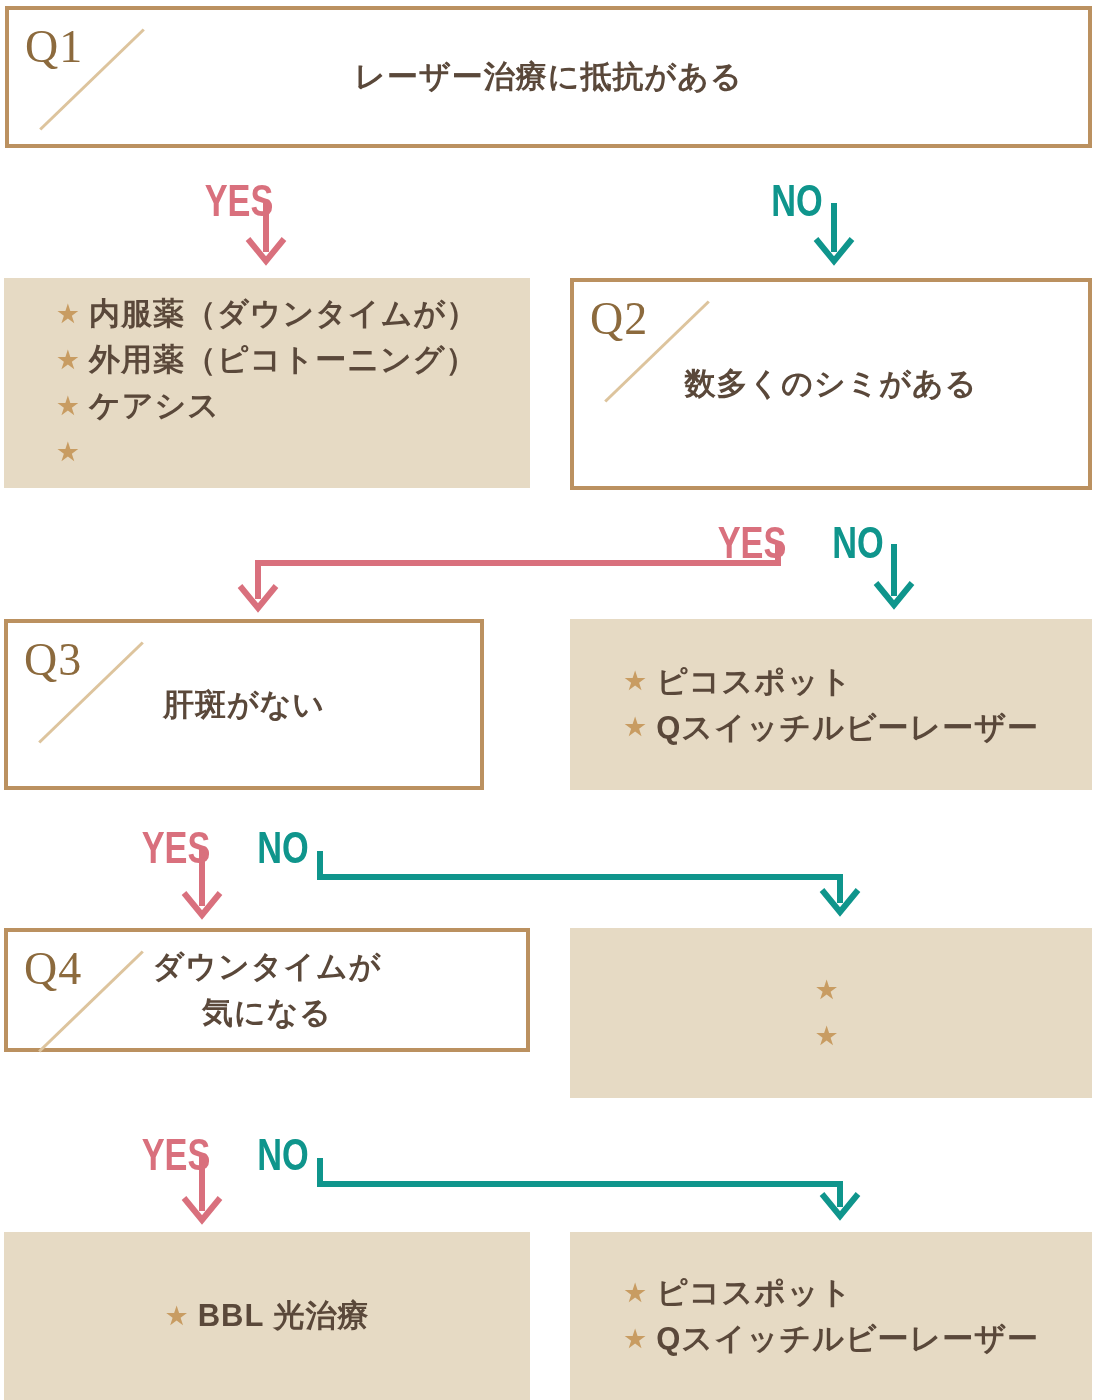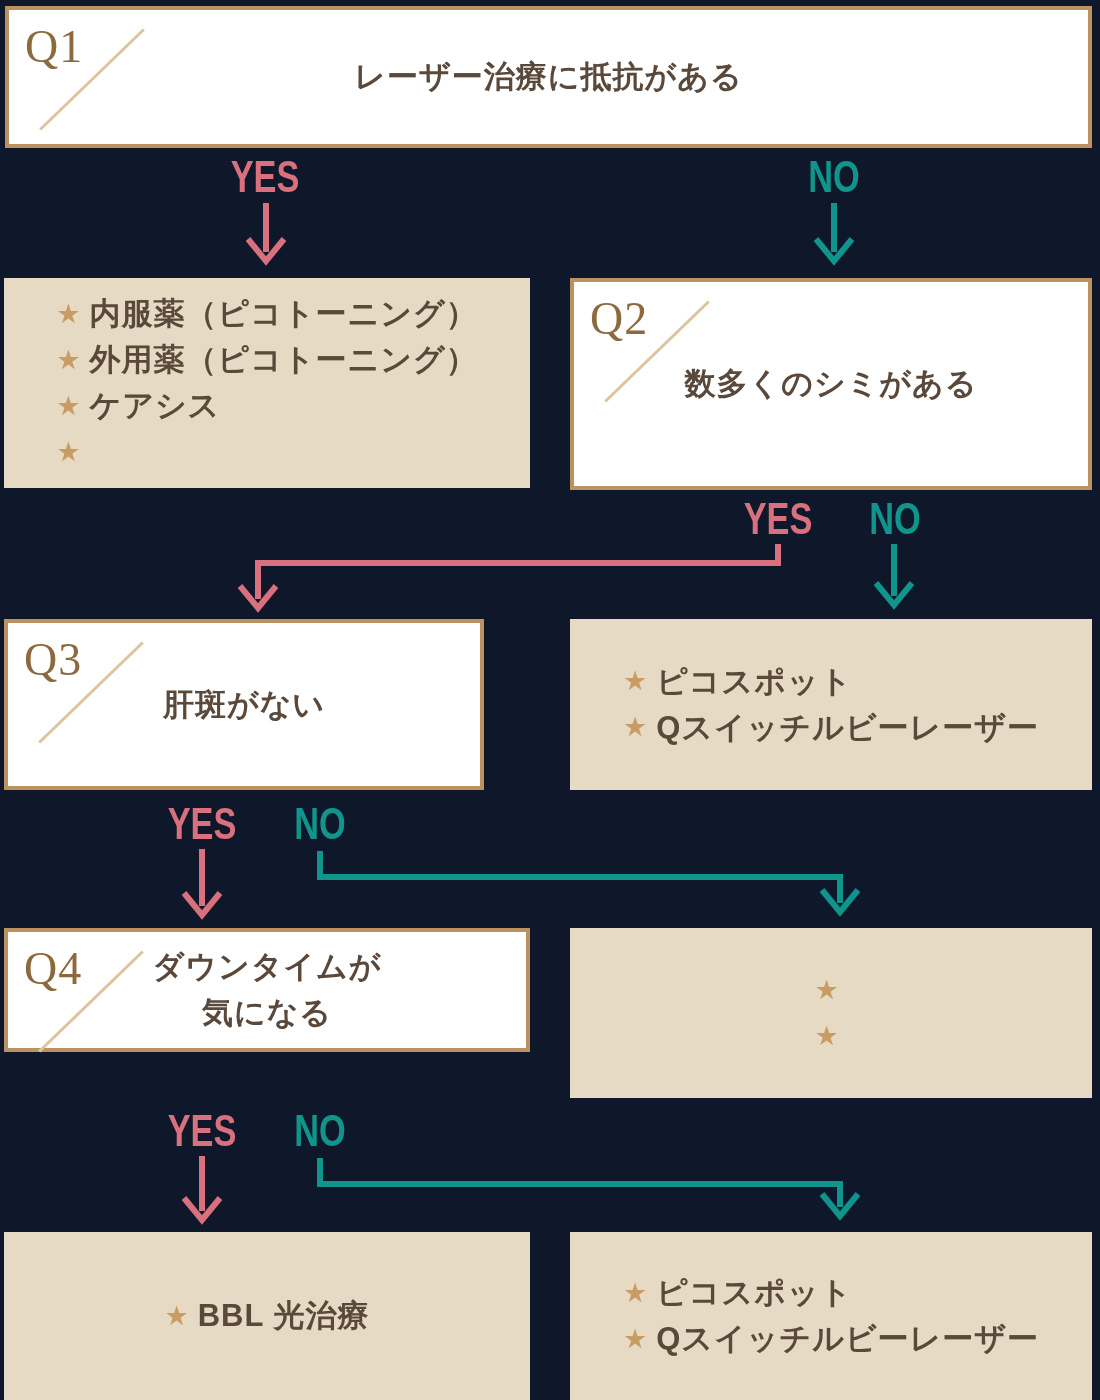--- a/index.html
+++ b/index.html
@@ -1,17 +1,17 @@
 <!DOCTYPE html>
 <html><head>
 <meta charset="utf-8">
 <style>
   html,body{margin:0;padding:0;background:#000;}
   .stage{
-    position:relative;width:1100px;height:1400px;background:#0f172a;
+    position:relative;width:1100px;height:1400px;background:#ffffff;
     font-family:"Liberation Sans","DejaVu Sans",sans-serif;overflow:hidden;
   }
   
   .qbox{
     position:absolute;box-sizing:border-box;background:#ffffff;
     border:4px solid #bb9160;
   }
   .rbox{
     position:absolute;box-sizing:border-box;background:#e6dac4;
     display:flex;align-items:center;justify-content:center;
@@ -31,22 +31,22 @@
     font-size:31px;font-weight:bold;color:#5a483a;letter-spacing:1px;line-height:46px;
     text-align:center;
     border-radius:19px;
   }
   .items{display:flex;flex-direction:column;}
   .item{display:flex;align-items:center;height:46px;}
   .star{font-size:27px;color:#c89c62;margin-right:9px;line-height:1;}
   .itxt{font-size:31px;font-weight:bold;color:#5a483a;letter-spacing:1px;}
   
   .ans{
-    position:absolute;width:140px;text-align:center;
-    font-size:44px;font-weight:bold;line-height:1;letter-spacing:0;
+    position:absolute;width:140px;
+    font-size:44px;font-weight:bold;line-height:1;letter-spacing:0;margin-top:24px;
   }
   .ans > span{display:inline-block;transform:scaleX(0.78);}
   .yes{color:#d9707d;}
   .no{color:#0f958c;}
   
   .arrows{position:absolute;left:0;top:0;pointer-events:none;}
   .arrows path{fill:none;stroke-width:6;stroke-linecap:butt;stroke-linejoin:miter;}
   .pk path{stroke:#d9707d;}
   .tl path{stroke:#0f958c;}
 </style>
@@ -98,21 +98,21 @@
     </div>
   </div>
 
   <div class="ans yes" style="left:195px;top:155px;"><span>YES</span></div>
   <div class="ans no" style="left:764px;top:155px;"><span>NO</span></div>
 
   <div class="rbox" style="left:4px;top:278px;width:526px;height:210px;">
     <div class="items">
       <div class="item">
         <span class="star">★</span>
-        <span class="itxt">内服薬（ピコトーニング）</span>
+        <span class="itxt">内服薬（ダウンタイムが）</span>
       </div>
       <div class="item">
         <span class="star">★</span>
         <span class="itxt">外用薬（ピコトーニング）</span>
       </div>
       <div class="item">
         <span class="star">★</span>
         <span class="itxt">ケアシス</span>
       </div>
       <div class="item">

